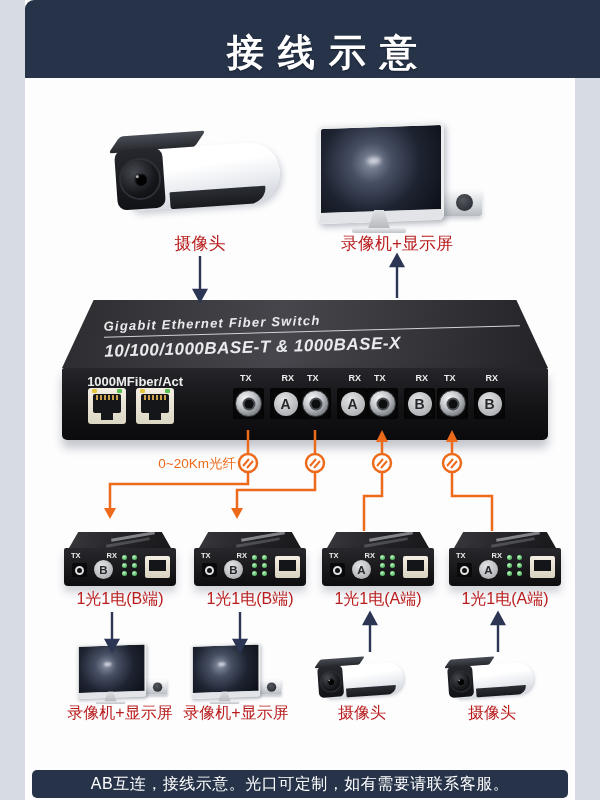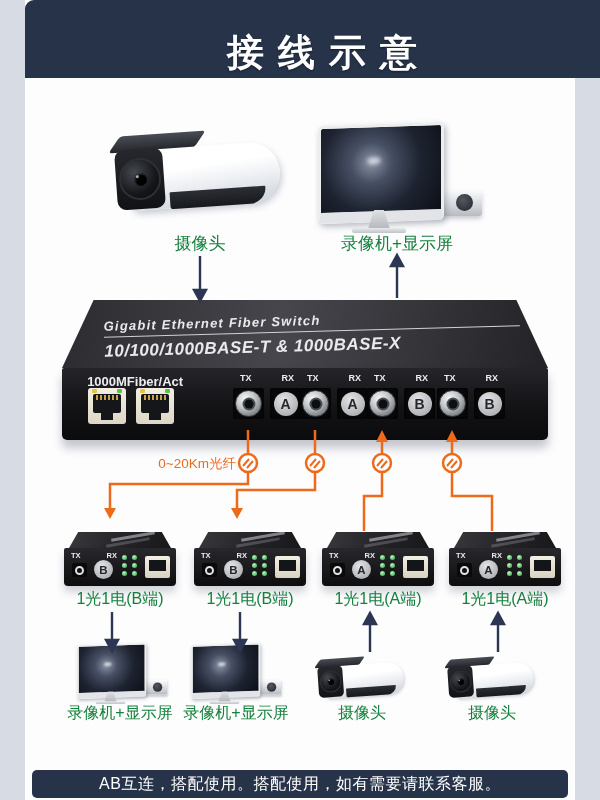--- a/index.html
+++ b/index.html
@@ -8,21 +8,21 @@
   .card{position:absolute;left:25px;top:0;width:550px;height:800px;background:#fdfdfe}
   
   .banner{position:absolute;left:25px;top:0;width:594px;height:78px;background:#263349;
           border-radius:9px 9px 0 0;display:flex;align-items:flex-end;justify-content:center}
   .banner span{color:#fff;font-size:37px;font-weight:bold;letter-spacing:14px;padding-left:14px;
                text-shadow:0 1px 2px rgba(0,0,0,.4)}
   .footer{position:absolute;left:32px;top:770px;width:536px;height:28px;background:#263349;
           border-radius:5px;display:flex;align-items:center;justify-content:center;
           color:#fff;font-size:16px;letter-spacing:.5px}
   
-  .dev-label{position:absolute;color:#15803d;font-size:17px;white-space:nowrap;transform:translateX(-50%)}
+  .dev-label{position:absolute;color:#b91c1c;font-size:17px;white-space:nowrap;transform:translateX(-50%)}
   .sm{font-size:16px}
   .orange-label{position:absolute;left:146px;top:455px;width:90px;text-align:right;color:#ed6a1a;
                 font-size:13.5px;white-space:nowrap}
   
   .switch-top{position:absolute;left:62px;top:300px;width:486px;height:68px;
               background:linear-gradient(100deg,#2c2c30,#46464c 45%,#232327);
               clip-path:polygon(6.5% 0,93.5% 0,100% 100%,0 100%)}
   .switch-toptext{position:absolute;left:104px;top:313px;width:416px;transform:rotate(-1.6deg);color:#e9eaec}
   .stl1{font-size:13px;font-weight:bold;font-style:italic;letter-spacing:1.2px}
   .stl-rule{border:none;border-top:1px solid #cfd2d6;margin:3px 0 4px}
@@ -359,21 +359,21 @@
       </div>
     </div>
 </div>
 
 <div class="dev-label sm" style="left:120px;top:703px">录像机+显示屏</div>
 <div class="dev-label sm" style="left:236px;top:703px">录像机+显示屏</div>
 <div class="dev-label sm" style="left:362px;top:703px">摄像头</div>
 <div class="dev-label sm" style="left:492px;top:703px">摄像头</div>
 
 <div class="footer">
-  <span>AB互连，搭配使用。搭配使用，如有需要请联系客服。</span>
+  <span>AB互连，接线示意。光口可定制，如有需要请联系客服。</span>
 </div>
 
 <svg class="overlay" viewBox="0 0 600 800">
   <g stroke="#2c3654" stroke-width="2.4" fill="#2c3654">
     <g>
         <line x1="200" y1="256" x2="200" y2="290" fill="none"></line>
         <polygon points="194,290 206,290 200,301"></polygon>
       </g>
     <g>
         <line x1="397" y1="298" x2="397" y2="266" fill="none"></line>

